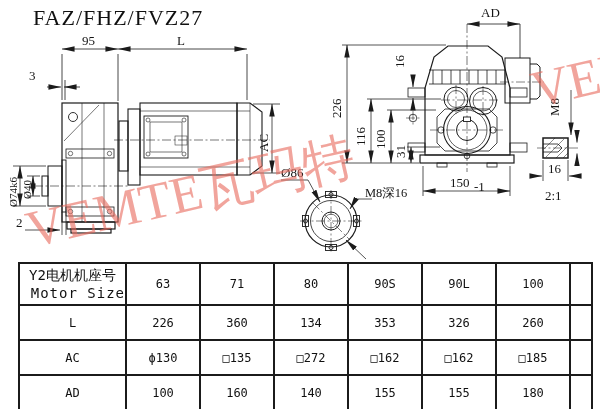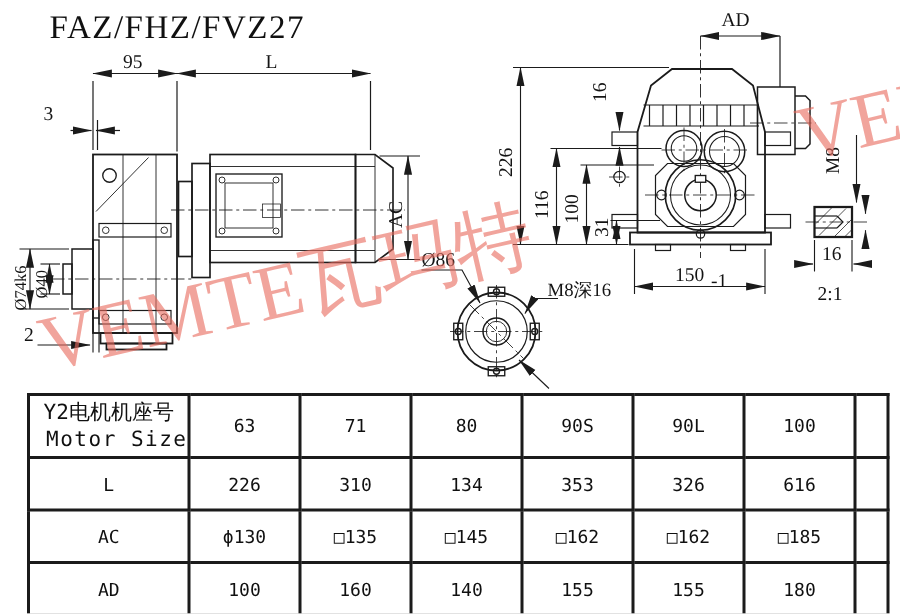--- a/index.html
+++ b/index.html
@@ -298,32 +298,32 @@
       <td>71</td>
       <td>80</td>
       <td>90S</td>
       <td>90L</td>
       <td>100</td>
       <td></td>
     </tr>
     <tr class="rn">
       <td>L</td>
       <td>226</td>
-      <td>310</td>
+      <td>360</td>
       <td>134</td>
       <td>353</td>
       <td>326</td>
-      <td>616</td>
+      <td>260</td>
       <td></td>
     </tr>
     <tr class="rn">
       <td>AC</td>
       <td>ϕ130</td>
       <td>□135</td>
-      <td>□145</td>
+      <td>□272</td>
       <td>□162</td>
       <td>□162</td>
       <td>□185</td>
       <td></td>
     </tr>
     <tr class="rn">
       <td>AD</td>
       <td>100</td>
       <td>160</td>
       <td>140</td>

